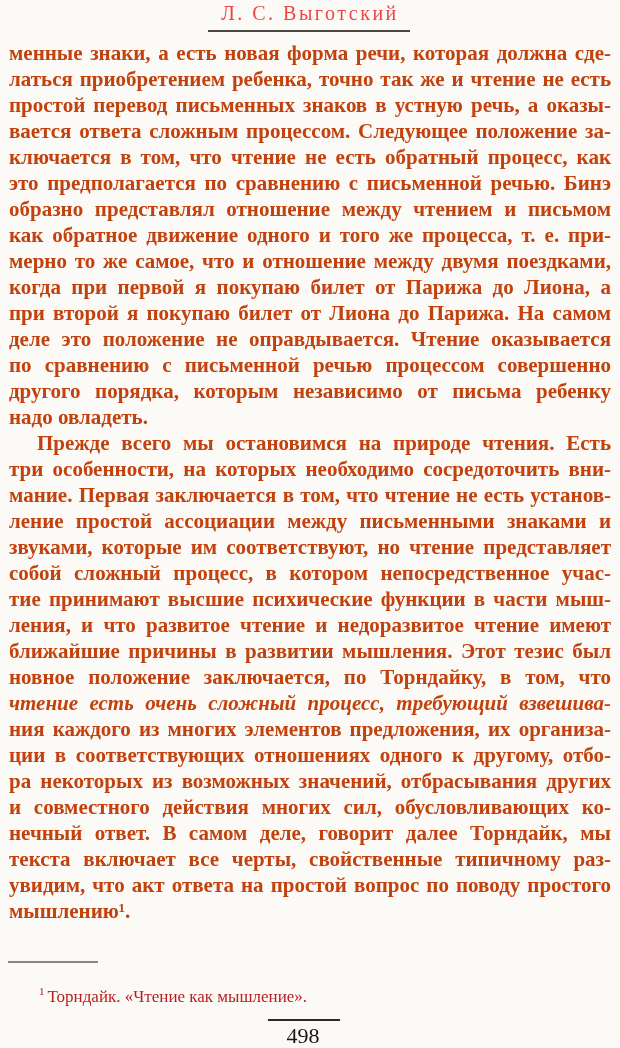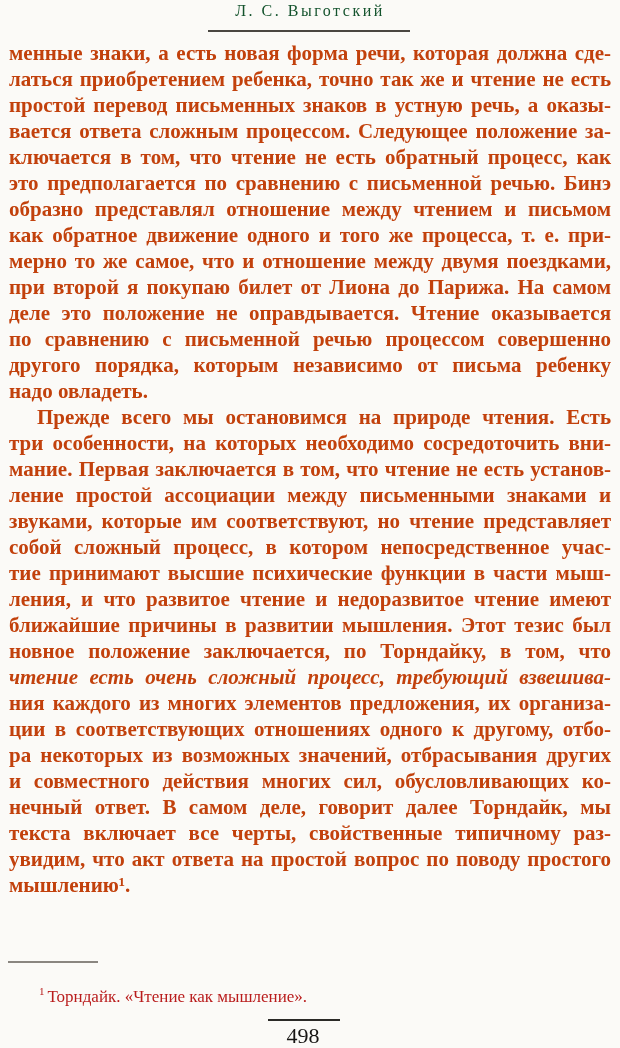--- a/index.html
+++ b/index.html
@@ -11,23 +11,23 @@
   .page {
     position: relative;
     width: 620px; height: 1048px;
     background: #fbfaf7;
     color: #171513;
     overflow: hidden;
   }
   .running-head {
     position: absolute; top: 2px; left: 0; right: 0;
     text-align: center;
-    font-size: 16px;
+    font-size: 20px;
     letter-spacing: 2.5px;
-    color: #14532d;
+    color: #ef4444;
   }
   .head-rule {
     position: absolute; top: 30px; left: 208px;
     width: 202px; height: 2px;
     background: #4a4741;
   }
   .body-text {
     position: absolute; top: 40px; left: 9px; right: 9px;
   }
   .line {
@@ -82,20 +82,21 @@
   <div class="body-text">
       <div class="line">менные знаки, а есть новая форма речи, которая должна сде-</div>
       <div class="line">латься приобретением ребенка, точно так же и чтение не есть</div>
       <div class="line">простой перевод письменных знаков в устную речь, а оказы-</div>
       <div class="line">вается ответа сложным процессом. Следующее положение за-</div>
       <div class="line">ключается в том, что чтение не есть обратный процесс, как</div>
       <div class="line">это предполагается по сравнению с письменной речью. Бинэ</div>
       <div class="line">образно представлял отношение между чтением и письмом</div>
       <div class="line">как обратное движение одного и того же процесса, т. е. при-</div>
       <div class="line">мерно то же самое, что и отношение между двумя поездками,</div>
+      <div class="line">когда при первой я покупаю билет от Парижа до Лиона, а</div>
       <div class="line">при второй я покупаю билет от Лиона до Парижа. На самом</div>
       <div class="line">деле это положение не оправдывается. Чтение оказывается</div>
       <div class="line">по сравнению с письменной речью процессом совершенно</div>
       <div class="line">другого порядка, которым независимо от письма ребенку</div>
       <div class="line last">надо овладеть.</div>
       <div class="line indent">Прежде всего мы остановимся на природе чтения. Есть</div>
       <div class="line">три особенности, на которых необходимо сосредоточить вни-</div>
       <div class="line">мание. Первая заключается в том, что чтение не есть установ-</div>
       <div class="line">ление простой ассоциации между письменными знаками и</div>
       <div class="line">звуками, которые им соответствуют, но чтение представляет</div>

